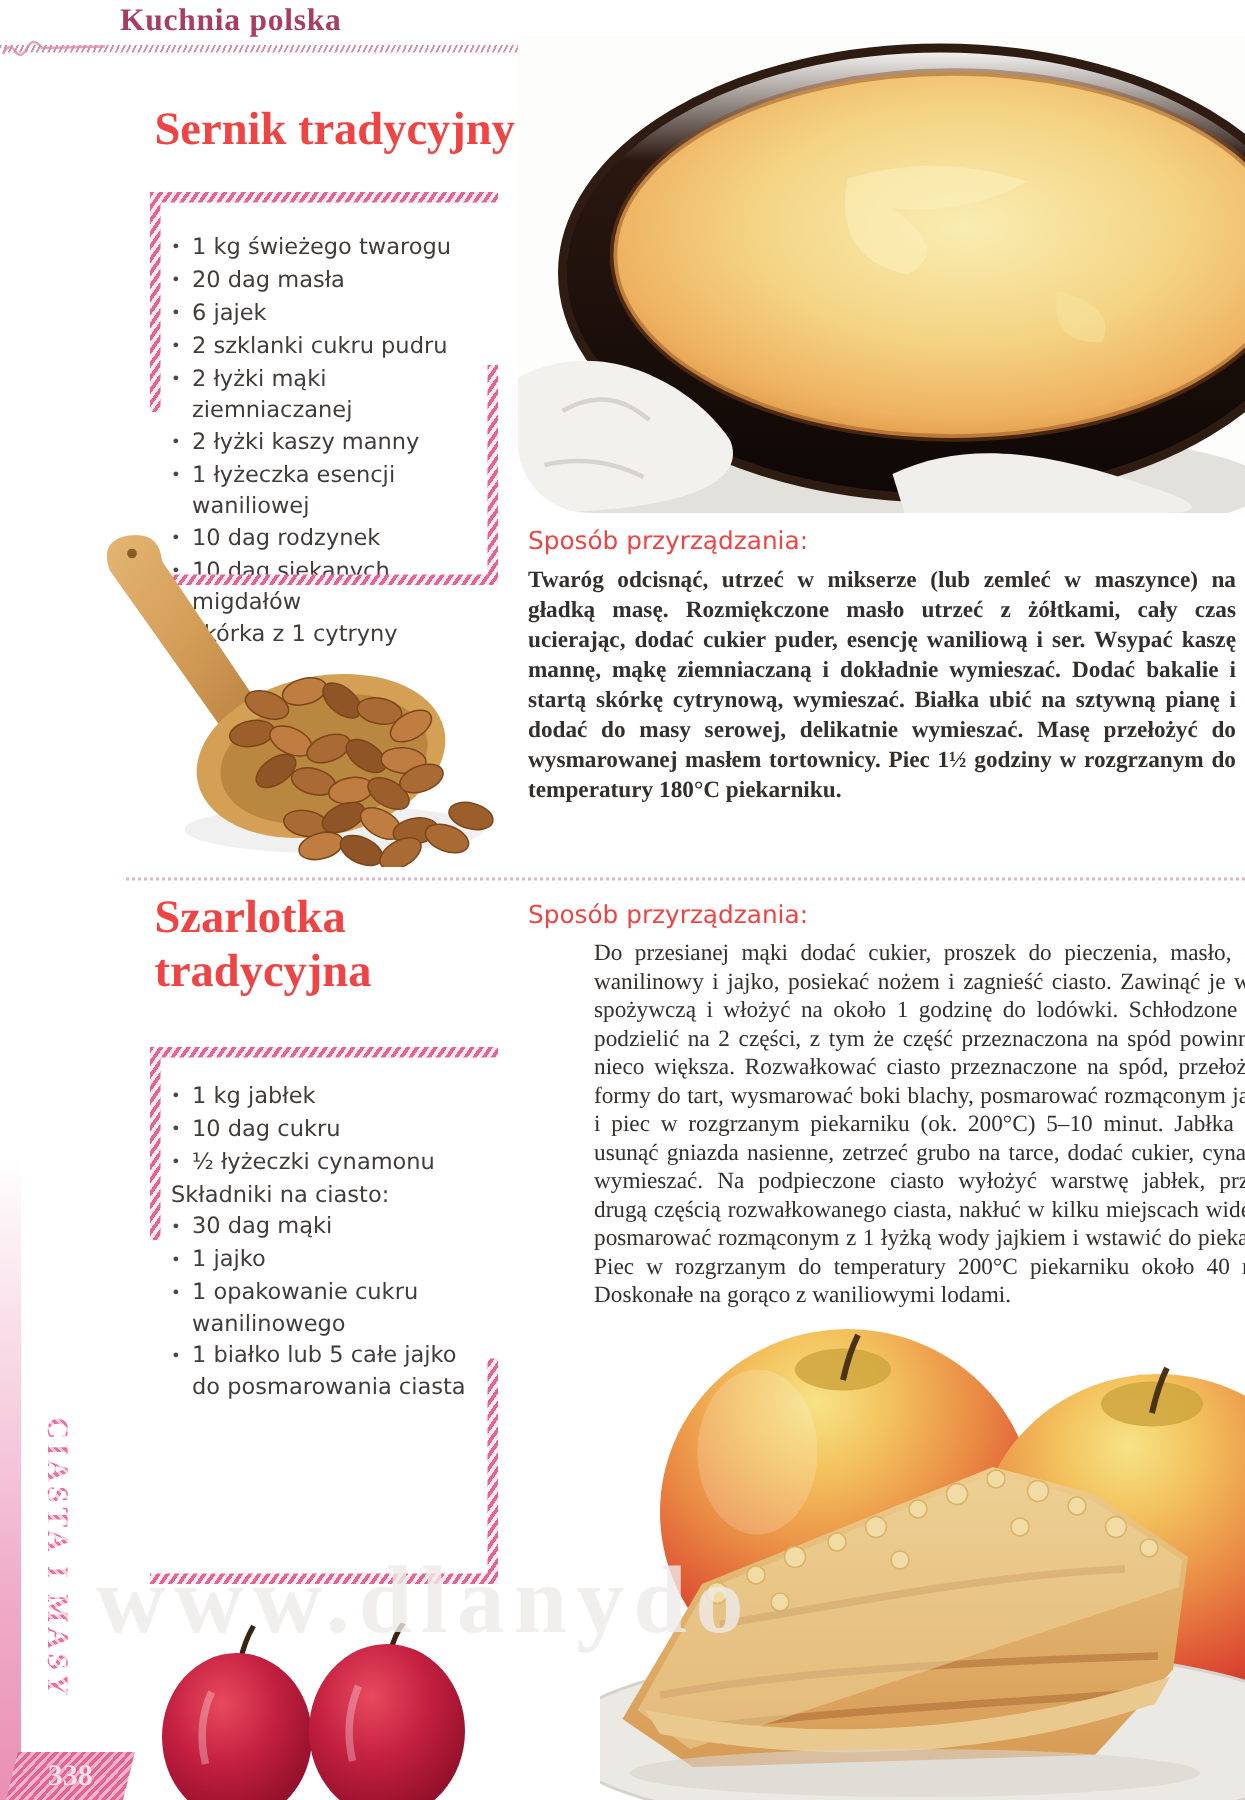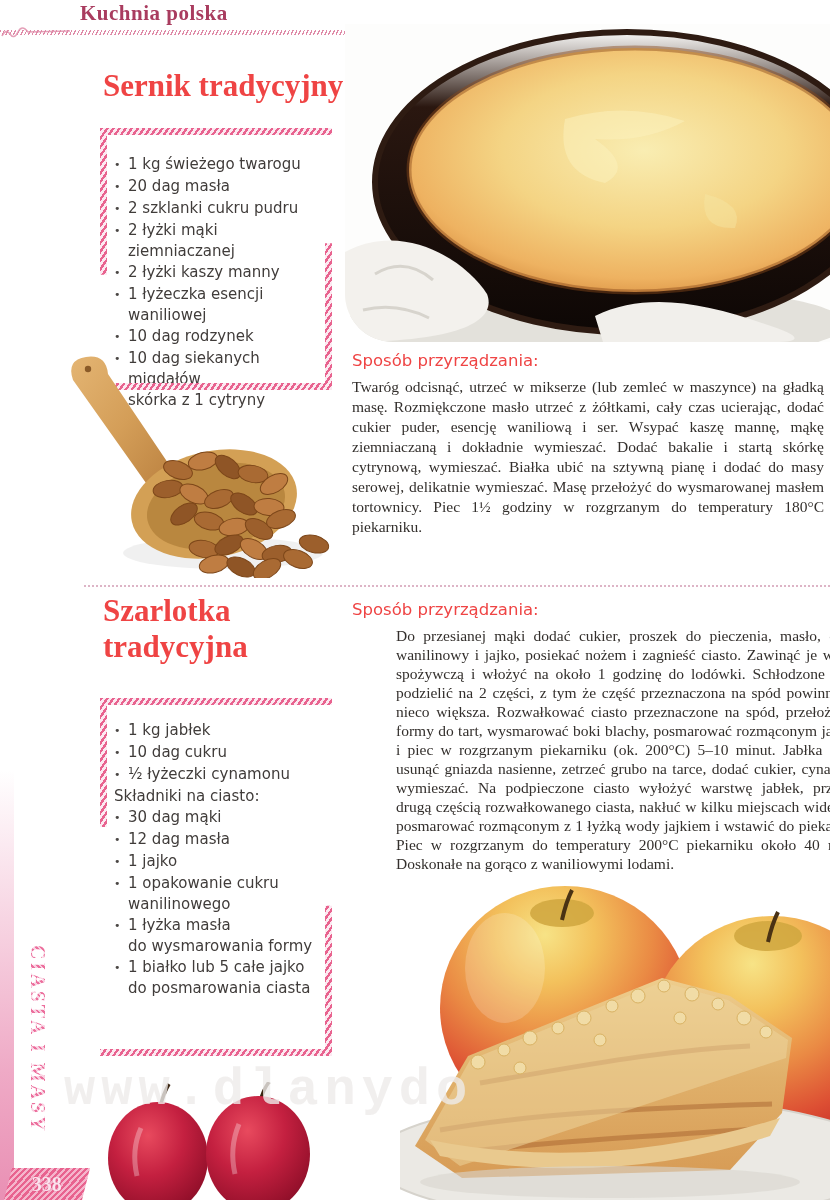--- a/index.html
+++ b/index.html
@@ -41,21 +41,21 @@
   .ing-subhead{font-family:"DejaVu Sans","Liberation Sans",sans-serif;font-size:15px;
                line-height:21px;color:#403c3a;padding:0 10px 0 14px;}
 
   
   .method-label{position:absolute;left:352px;font-family:"DejaVu Sans","Liberation Sans",sans-serif;
                 font-size:16.5px;color:#ef4444;}
   #method-label-1{top:351px;}
   #method-label-2{top:600px;}
   .method-text{position:absolute;left:352px;width:472px;font-size:15.5px;line-height:20px;
                color:#332f2c;text-align:justify;}
-  #method-text-1{top:377px;}
+  #method-text-1{top:377px;font-weight:bold;}
   #method-text-2{top:626px;line-height:19px;margin-left:44px;}
 
   
   .dotted-sep{position:absolute;left:84px;top:585px;width:746px;height:0;
               border-top:2px dotted #d5a2b8;opacity:.8;}
 
   
   .photo{position:absolute;}
   #photo-cheesecake{left:345px;top:24px;width:485px;height:318px;
                     border-bottom-left-radius:48px;overflow:hidden;}
@@ -74,23 +74,23 @@
              -webkit-background-clip:text;background-clip:text;color:transparent;}
   }
   .page-num-box{position:absolute;left:4px;top:1168px;width:78px;height:32px;
                 background:repeating-linear-gradient(125deg,#e8638f 0 2.6px,#f5b5cc 2.6px 5px);
                 transform:skewX(-14deg);transform-origin:bottom left;
                 display:flex;align-items:center;justify-content:center;}
   .page-num{font-family:"Liberation Serif",serif;font-weight:bold;font-size:20px;
             color:#fbe3ee;transform:skewX(14deg);text-shadow:0 0 1px #d2557f;}
 
   
-  .watermark{position:absolute;left:64px;top:1061px;width:760px;
-             font-family:Liberation Mono, monospace;font-weight:bold;
-             font-size:52px;letter-spacing:6px;color:rgba(238,235,234,.8);
+  .watermark{position:absolute;left:64px;top:1030px;width:760px;
+             font-family:Liberation Serif, serif;font-weight:bold;
+             font-size:64px;letter-spacing:6px;color:rgba(238,235,234,.8);
              pointer-events:none;white-space:nowrap;overflow:hidden;}
 </style>
 </head>
 <body>
 
 <div id="page">
 
   <div class="hdr-title">Kuchnia polska</div>
   <svg class="hdr-squiggle" viewBox="0 0 70 22">
     <path d="M2,16 q4,-8 8,-2 q4,6 8,-2 q4,-8 10,0 L70,11" fill="none" stroke="#df8aa7" stroke-width="1.6" opacity=".8"></path>
@@ -104,20 +104,24 @@
     <div class="frame br1"></div>
     <ul class="ing-list">
 
     <li class="ing">
           <span class="dot"></span>
           <span class="ing-text">1 kg świeżego twarogu</span>
         </li>
         <li class="ing">
           <span class="dot"></span>
           <span class="ing-text">20 dag masła</span>
+        </li>
+        <li class="ing">
+          <span class="dot"></span>
+          <span class="ing-text">6 jajek</span>
         </li>
         <li class="ing">
           <span class="dot"></span>
           <span class="ing-text">2 szklanki cukru pudru</span>
         </li>
         <li class="ing">
           <span class="dot"></span>
           <span class="ing-text">2 łyżki mąki ziemniaczanej</span>
         </li>
         <li class="ing">
@@ -248,35 +252,26 @@
       </ul>
     <div class="ing-subhead">Składniki na ciasto:</div>
     <ul class="ing-list second">
 
     <li class="ing">
           <span class="dot"></span>
           <span class="ing-text">30 dag mąki</span>
         </li>
         <li class="ing">
           <span class="dot"></span>
-          <span class="ing-text">12 dag masła</span>
-        </li>
-        <li class="ing">
-          <span class="dot"></span>
           <span class="ing-text">1 jajko</span>
         </li>
         <li class="ing">
           <span class="dot"></span>
           <span class="ing-text">1 opakowanie cukru
 wanilinowego</span>
-        </li>
-        <li class="ing">
-          <span class="dot"></span>
-          <span class="ing-text">1 łyżka masła
-do wysmarowania formy</span>
         </li>
         <li class="ing">
           <span class="dot"></span>
           <span class="ing-text">1 białko lub 5 całe jajko
 do posmarowania ciasta</span>
         </li>
       </ul>
   </div>
 
   <div id="photo-pie" class="photo">

